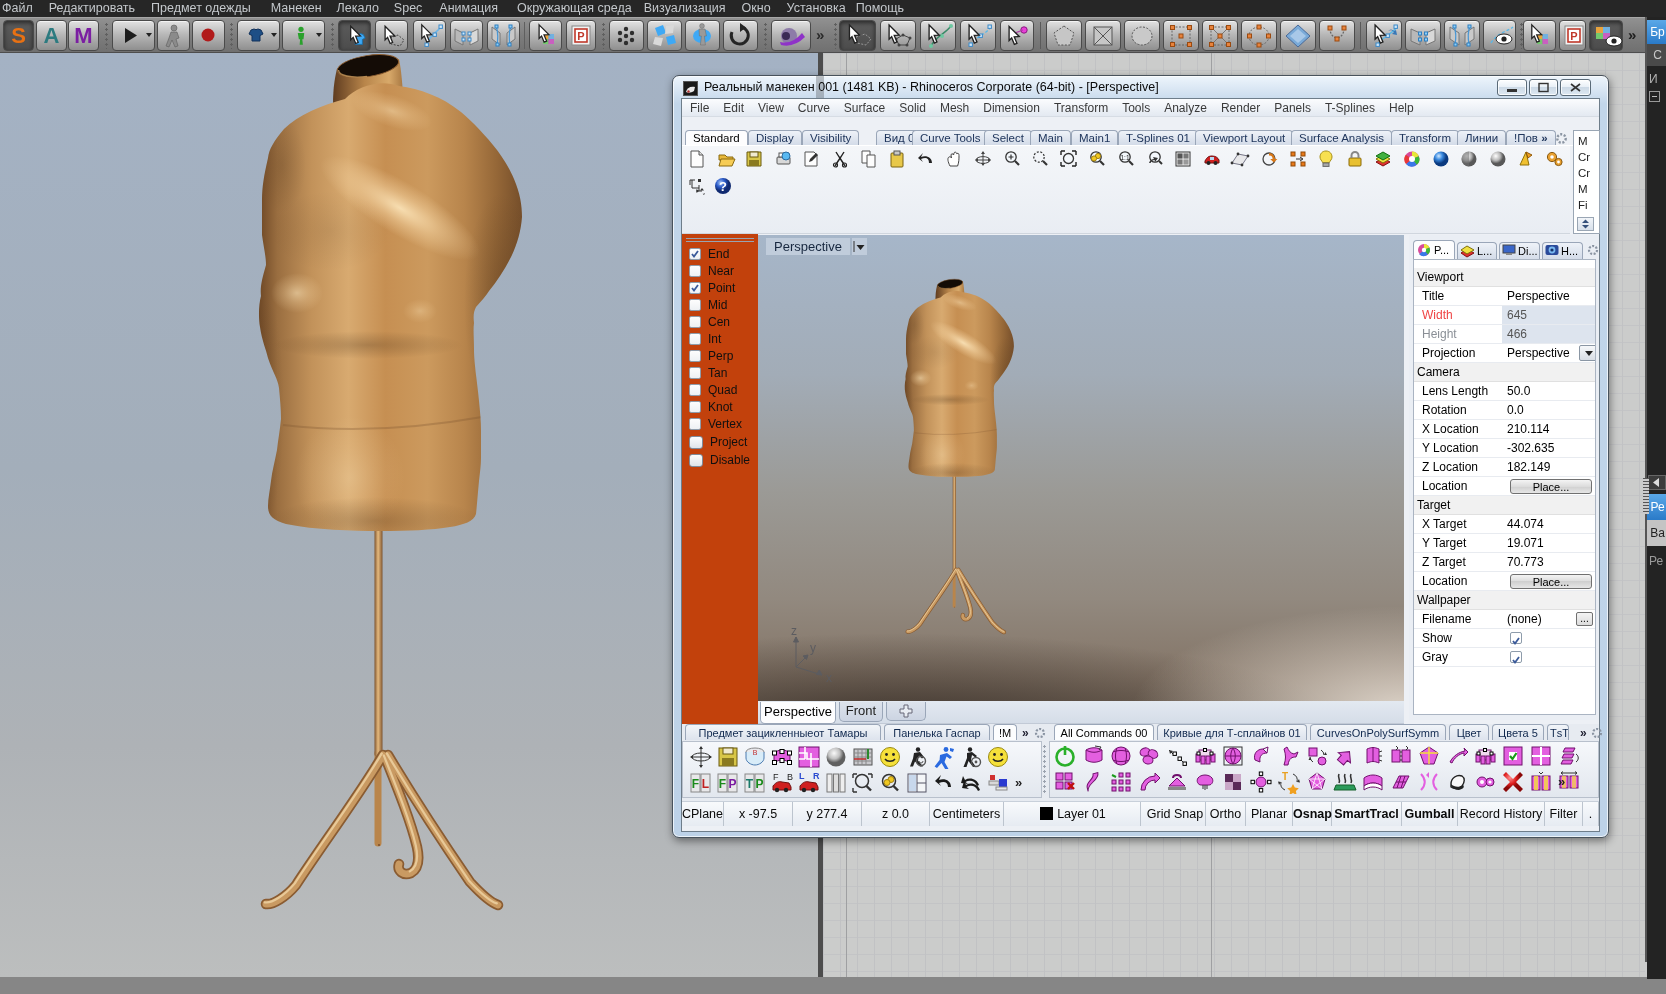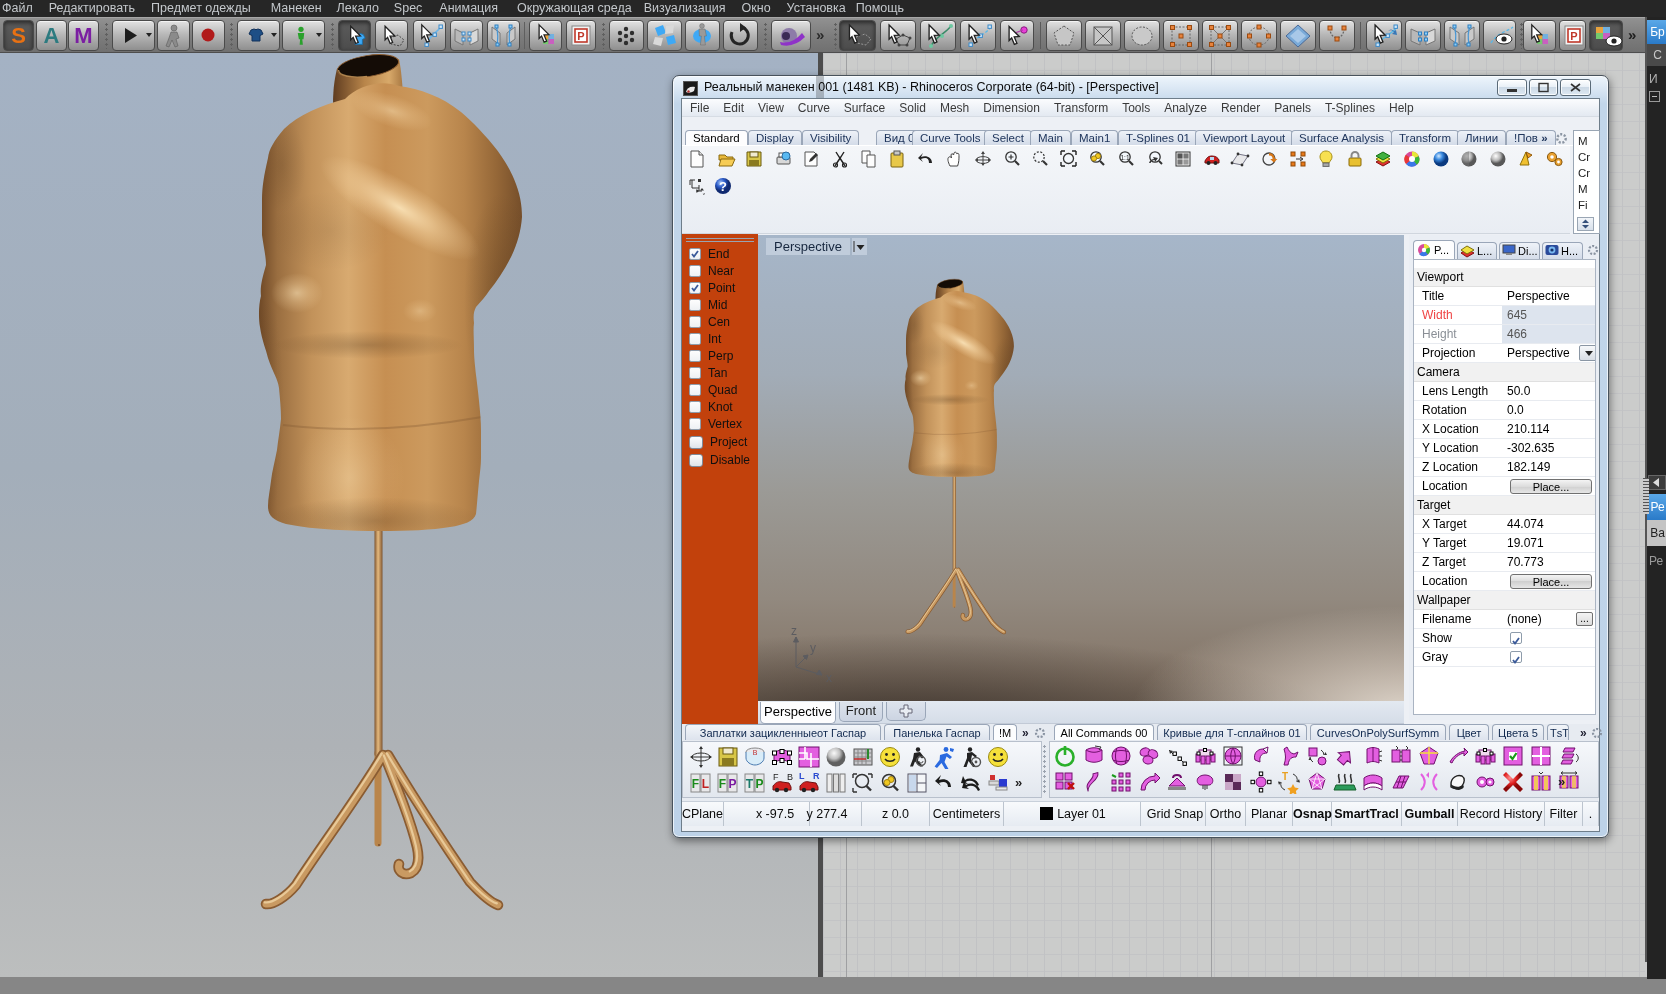--- a/index.html
+++ b/index.html
@@ -902,21 +902,21 @@
   <div class="abs" id="vtabs" style="left:76px;top:602px;width:646px;height:23px;background:linear-gradient(#e3e9f1,#d5dde8);border-bottom:1px solid #c2cad6">
           <div class="abs" style="left:2px;top:1px;width:76px;height:22px;background:#fdfdfe;border:1px solid #9aa6b8;border-top:none;border-radius:0 0 5px 5px;z-index:2;font-size:13px;text-align:center;line-height:20px;color:#000">Perspective</div>
 <div class="abs" style="left:81px;top:1px;width:44px;height:20px;background:linear-gradient(#dde3ec,#ccd4e2);border:1px solid #9aa6b8;border-top:none;border-radius:0 0 5px 5px;font-size:13px;text-align:center;line-height:18px;color:#222">Front</div>
 <div class="abs" style="left:128px;top:1px;width:40px;height:19px;background:linear-gradient(#dde3ec,#ccd4e2);border:1px solid #9aa6b8;border-top:none;border-radius:0 0 5px 5px"><svg width="38" height="17">
               <path d="M17 3 h4 v4 h4 v4 h-4 v4 h-4 v-4 h-4 v-4 h4 Z" fill="#e8ecf2" stroke="#667"></path>
             </svg></div>
         </div>
 
   <div class="abs" id="btool" style="left:0;top:625px;width:917px;height:77px;background:#e7ebf1;">
           <div class="abs" style="left:0;top:0;width:360px;height:77px">
-            <div class="btab" style="left:3px;width:196px;text-align:center">Заплатки зацикленныеот Гаспар</div>
+            <div class="btab" style="left:3px;width:196px;text-align:center">Предмет зацикленныеот Тамары</div>
 <div class="btab" style="left:202px;width:106px;text-align:center">Панелька Гаспар</div>
 <div class="btab on" style="left:311px;width:24px;text-align:center">!M</div>
 <div class="abs" style="left:340px;top:2px;font-size:12px;font-weight:bold;color:#223">»</div>
 <div class="abs" style="left:351px;top:2px"><svg width="14" height="14">
                 <circle cx="7" cy="7" r="4" fill="none" stroke="#8a94a2" stroke-width="2.2" stroke-dasharray="2 1.5"></circle>
               </svg></div>
             <div class="abs" style="left:0;top:17px;width:360px;height:57px;background:linear-gradient(#f6f8fb,#e2e7ee);border:1px solid #b8c0cc">
               <div class="abs" style="left:6px;top:3px;width:24px;height:24px"><svg width="24" height="24">
                   <ellipse cx="12" cy="12" rx="9" ry="4" fill="none" stroke="#333"></ellipse>
                   <path d="M12 2 v20 M2 12 h20" stroke="#333"></path>
@@ -1313,21 +1313,21 @@
                   <path d="M6 6 v12 M8 6 v12 M16 6 v12 M18 6 v12" stroke="#f5e03a" stroke-width="1.4"></path>
                   <path d="M4 3 h16 M4 3 l2 -1.5 M4 3 l2 1.5 M20 3 l-2 -1.5 M20 3 l-2 1.5" stroke="#333" fill="none"></path>
                 </svg></div>
               <div class="abs" style="left:508px;top:32px;font-size:13px;font-weight:bold;color:#222">»</div>
             </div>
           </div>
         </div>
 
   <div class="abs" id="statusbar" style="left:0;top:702px;width:917px;height:25px;background:linear-gradient(#f8fafc,#e6ebf2);border-top:1px solid #c8d0da;">
           <div class="scell" style="left:0px;width:42px;">CPlane</div>
-          <div class="scell" style="left:59px;width:69px;">x -97.5</div>
+          <div class="scell" style="left:42px;width:69px;">x -97.5</div>
           <div class="scell" style="left:111px;width:69px;">y 277.4</div>
           <div class="scell" style="left:180px;width:68px;">z 0.0</div>
           <div class="scell" style="left:248px;width:74px;">Centimeters</div>
           <div class="scell" style="left:318px;width:141px;text-align:center"><span style="display:inline-block;width:13px;height:13px;background:#000;vertical-align:-2px;margin:0 4px 0 6px"></span>Layer 01</div>
           <div class="scell" style="left:463px;width:61px;">Grid Snap</div>
           <div class="scell" style="left:524px;width:40px;">Ortho</div>
           <div class="scell" style="left:564px;width:47px;">Planar</div>
           <div class="scell" style="left:611px;width:39px;font-weight:bold;">Osnap</div>
           <div class="scell" style="left:650px;width:70px;font-weight:bold;">SmartTracl</div>
           <div class="scell" style="left:720px;width:56px;font-weight:bold;">Gumball</div>

